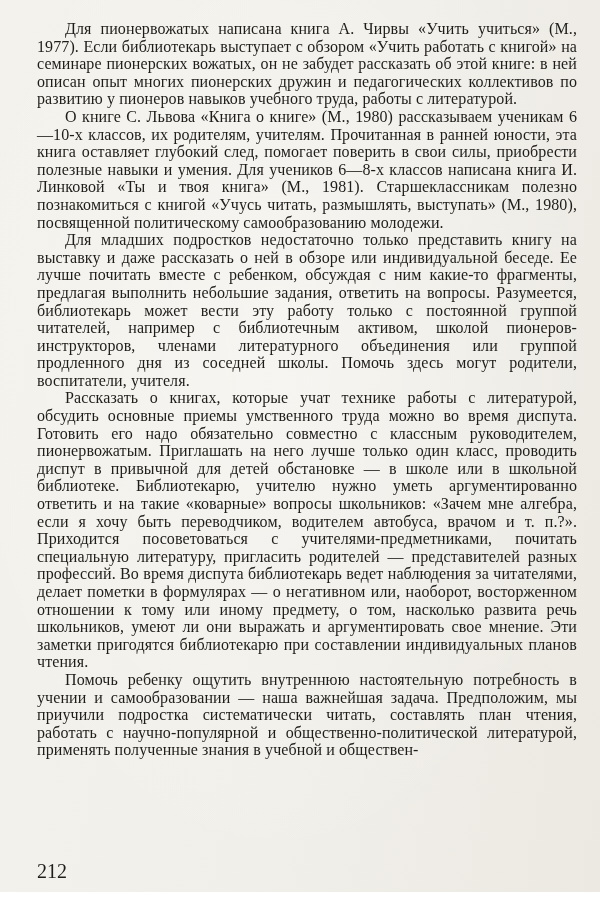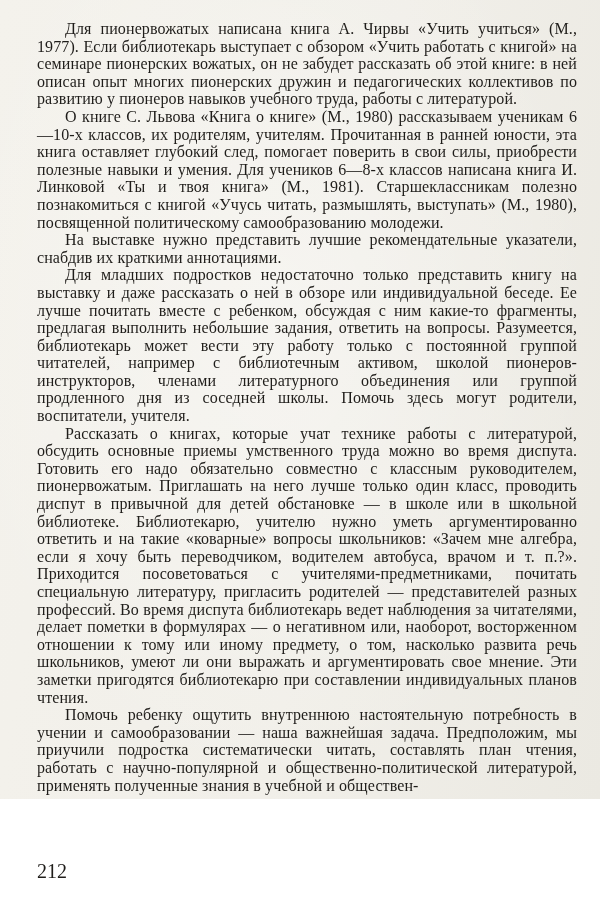--- a/index.html
+++ b/index.html
@@ -8,21 +8,21 @@
   }
   body {
     width: 600px;
     height: 904px;
     overflow: hidden;
     font-family: "Liberation Serif", serif;
   }
   .scan-page {
     position: relative;
     width: 600px;
-    height: 799px;
+    height: 892px;
     background:
       radial-gradient(ellipse at 45% 40%, rgba(255,255,255,0.35), rgba(0,0,0,0) 70%),
       linear-gradient(100deg, #f4f2ec 0%, #f1efe9 55%, #ebe9e2 100%);
     color: #1f1d1a;
   }
   .text-block {
     position: absolute;
     left: 37px;
     top: 20px;
     width: 540px;
@@ -44,19 +44,18 @@
     color: #1f1d1a;
   }
 </style>
 </head>
 <body>
 
 <div class="scan-page">
   <div class="text-block">
     <p>Для пионервожатых написана книга А. Чирвы «Учить учиться» (М., 1977). Если библиотекарь выступает с обзором «Учить работать с книгой» на семинаре пионерских вожатых, он не забудет рассказать об этой книге: в ней описан опыт многих пионерских дружин и педагогических коллективов по развитию у пионеров навыков учебного труда, работы с литературой.</p>
     <p>О книге С. Львова «Книга о книге» (М., 1980) рассказываем ученикам 6—10-х классов, их родителям, учителям. Прочитанная в ранней юности, эта книга оставляет глубокий след, помогает поверить в свои силы, приобрести полезные навыки и умения. Для учеников 6—8-х классов написана книга И. Линковой «Ты и твоя книга» (М., 1981). Старшеклассникам полезно познакомиться с книгой «Учусь читать, размышлять, выступать» (М., 1980), посвященной политическому самообразованию молодежи.</p>
-    <p>На выставке нужно представить лучшие рекомендательные указатели, снабдив их краткими аннотациями.</p>
     <p>Для младших подростков недостаточно только представить книгу на выставку и даже рассказать о ней в обзоре или индивидуальной беседе. Ее лучше почитать вместе с ребенком, обсуждая с ним какие-то фрагменты, предлагая выполнить небольшие задания, ответить на вопросы. Разумеется, библиотекарь может вести эту работу только с постоянной группой читателей, например с библиотечным активом, школой пионеров-инструкторов, членами литературного объединения или группой продленного дня из соседней школы. Помочь здесь могут родители, воспитатели, учителя.</p>
     <p>Рассказать о книгах, которые учат технике работы с литературой, обсудить основные приемы умственного труда можно во время диспута. Готовить его надо обязательно совместно с классным руководителем, пионервожатым. Приглашать на него лучше только один класс, проводить диспут в привычной для детей обстановке — в школе или в школьной библиотеке. Библиотекарю, учителю нужно уметь аргументированно ответить и на такие «коварные» вопросы школьников: «Зачем мне алгебра, если я хочу быть переводчиком, водителем автобуса, врачом и т. п.?». Приходится посоветоваться с учителями-предметниками, почитать специальную литературу, пригласить родителей — представителей разных профессий. Во время диспута библиотекарь ведет наблюдения за читателями, делает пометки в формулярах — о негативном или, наоборот, восторженном отношении к тому или иному предмету, о том, насколько развита речь школьников, умеют ли они выражать и аргументировать свое мнение. Эти заметки пригодятся библиотекарю при составлении индивидуальных планов чтения.</p>
     <p>Помочь ребенку ощутить внутреннюю настоятельную потребность в учении и самообразовании — наша важнейшая задача. Предположим, мы приучили подростка систематически читать, составлять план чтения, работать с научно-популярной и общественно-политической литературой, применять полученные знания в учебной и обществен-</p>
   </div>
   <div class="page-number">212</div>
 </div>
 
 </body></html>

